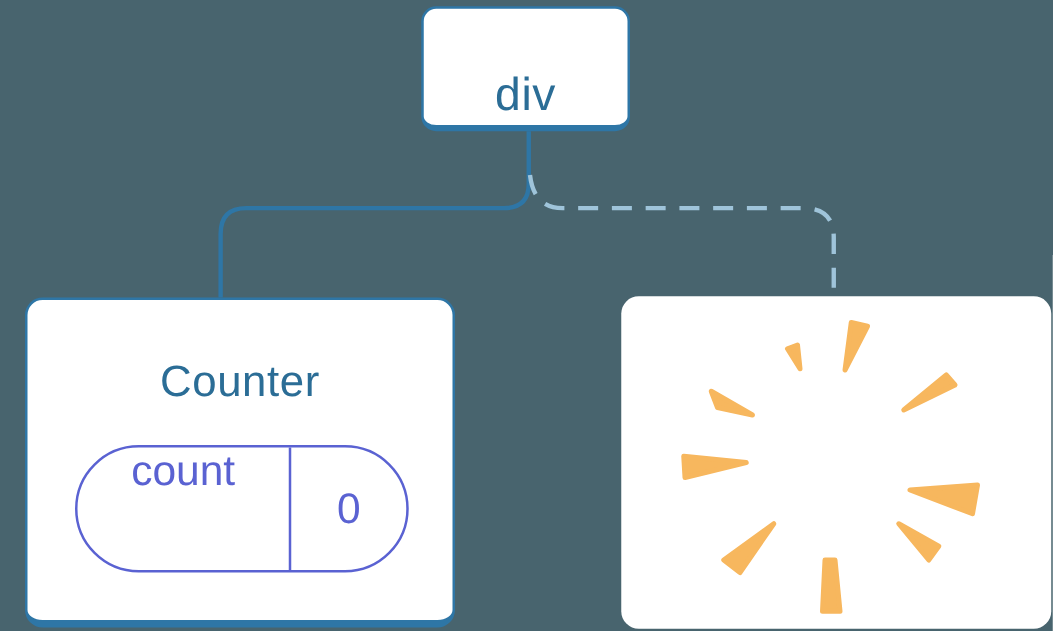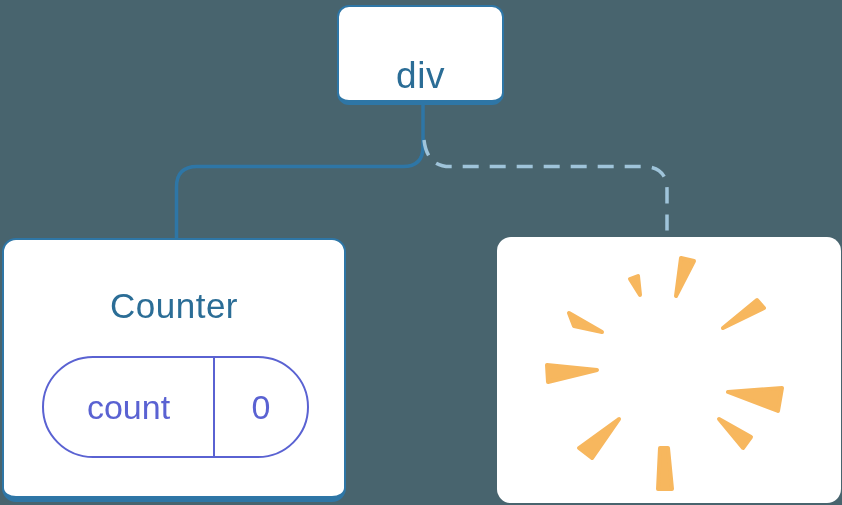--- a/index.html
+++ b/index.html
@@ -28,21 +28,21 @@
   .root-node .node-label {
     font-size: 37px;
     color: var(--node_text, #2b6d96);
     letter-spacing: 0.5px;
     margin-top: 45px;
   }
 
   
   .card { position: absolute; box-sizing: border-box; background: var(--card_bg, #fff); }
   .card.counter {
-    left: 2px; top: 238px;
+    left: 20px; top: 238px;
     width: 344px; height: 264px;
     border: 2px solid var(--node_border, #2e76a6);
     border-bottom-width: 6px;
     border-radius: 14px;
   }
   .card-title {
     margin-top: 46px;
     text-align: center;
     font-size: 35px;
     color: var(--node_text, #2b6d96);
@@ -58,21 +58,21 @@
     border: 2.5px solid var(--state_accent, #5a62d2);
     border-radius: 51px;
     display: flex;
     color: var(--state_accent, #5a62d2);
     font-size: 34px;
   }
   .pill-key {
     width: 171px;
     box-sizing: border-box;
     border-right: 2.5px solid var(--state_accent, #5a62d2);
-    display: flex; align-items: center; justify-content: center;
+    display: flex; align-items: flex-start; justify-content: center;
   }
   .pill-value {
     flex: 1;
     display: flex; align-items: center; justify-content: center;
   }
 
   
   .card.removed {
     left: 497px; top: 237px;
     width: 344px; height: 266px;

